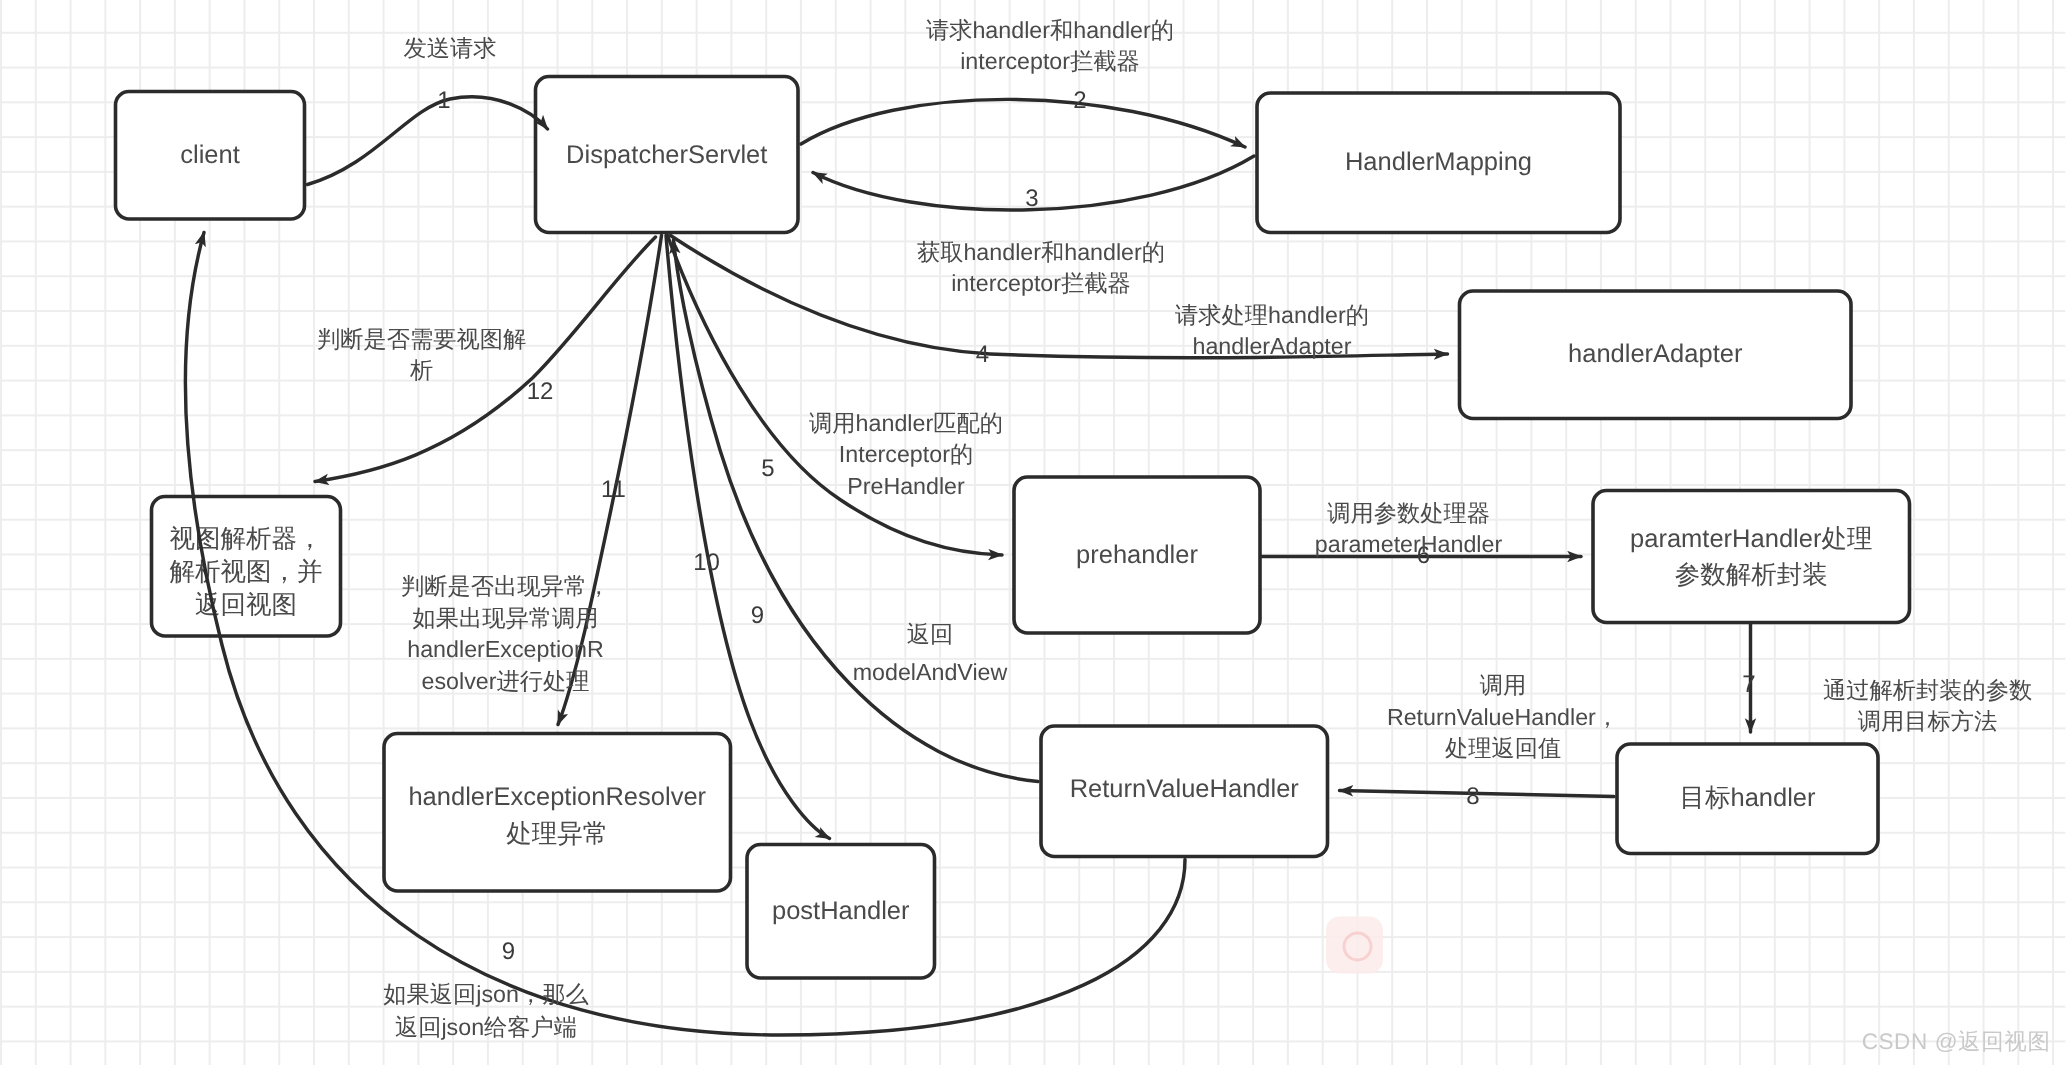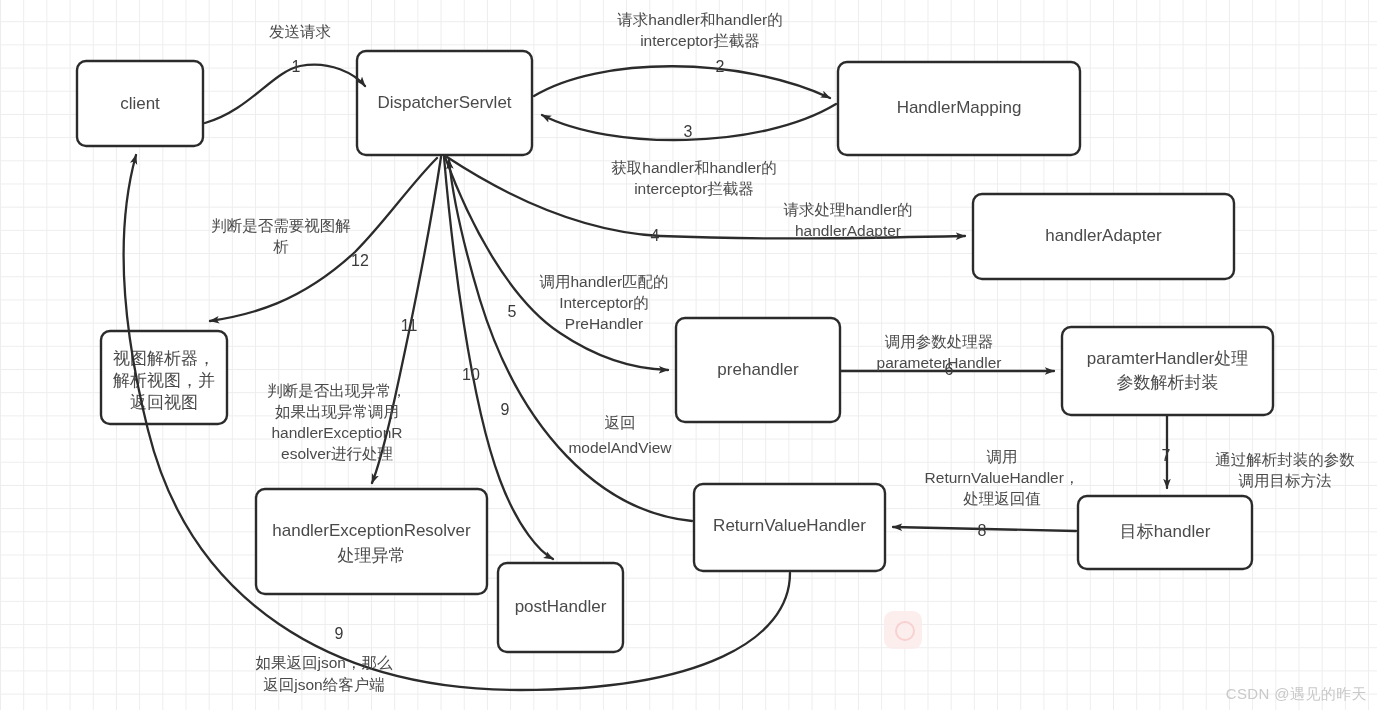--- a/index.html
+++ b/index.html
@@ -249,15 +249,15 @@
     <g>
       <path class="edge-path" d="M 437,158 C 410,185 385,222 355,252 C 300,303 250,315 210,321" marker-end="url(#arrow)"></path>
       <text class="edge-num" x="360" y="262">12</text>
       <text class="edge-label" x="281" y="227">判断是否需要视图解</text>
       <text class="edge-label" x="281" y="248">析</text>
     </g>
 
   </svg>
 
   <div class="watermark-logo"></div>
-  <div class="watermark-text">CSDN @遇见的昨天</div>
+  <div class="watermark-text">CSDN @返回视图</div>
 
 </div>
 
 </body></html>

